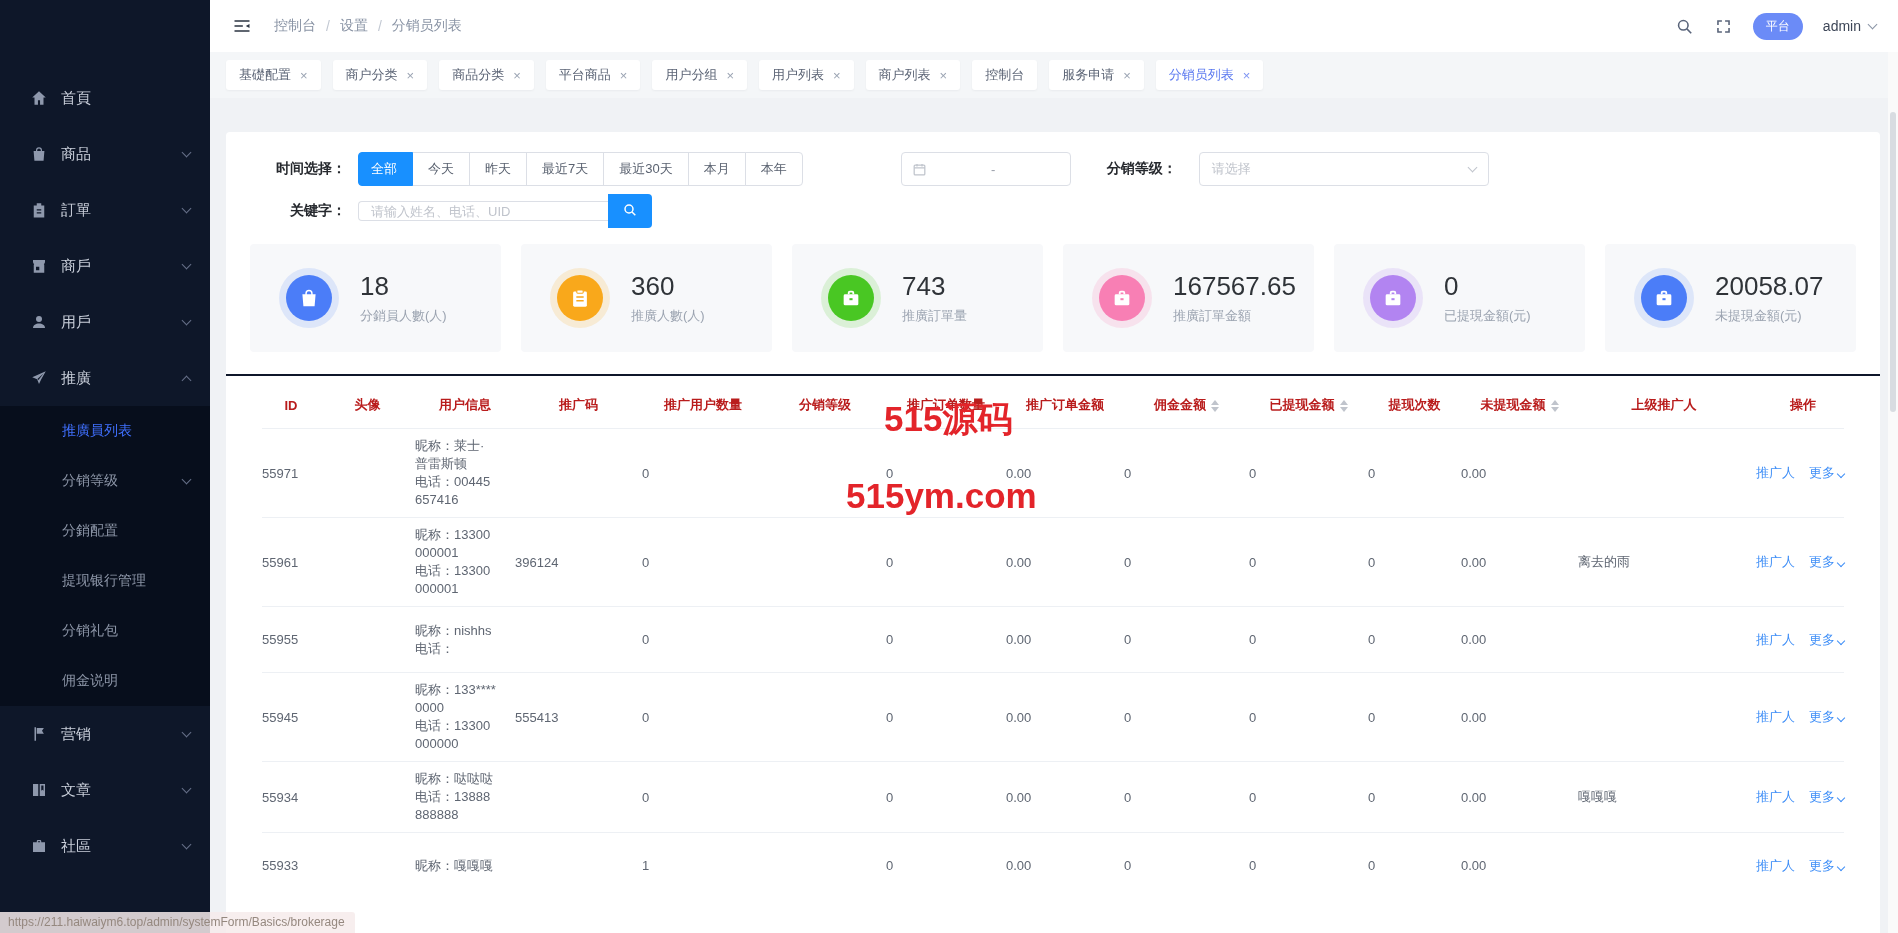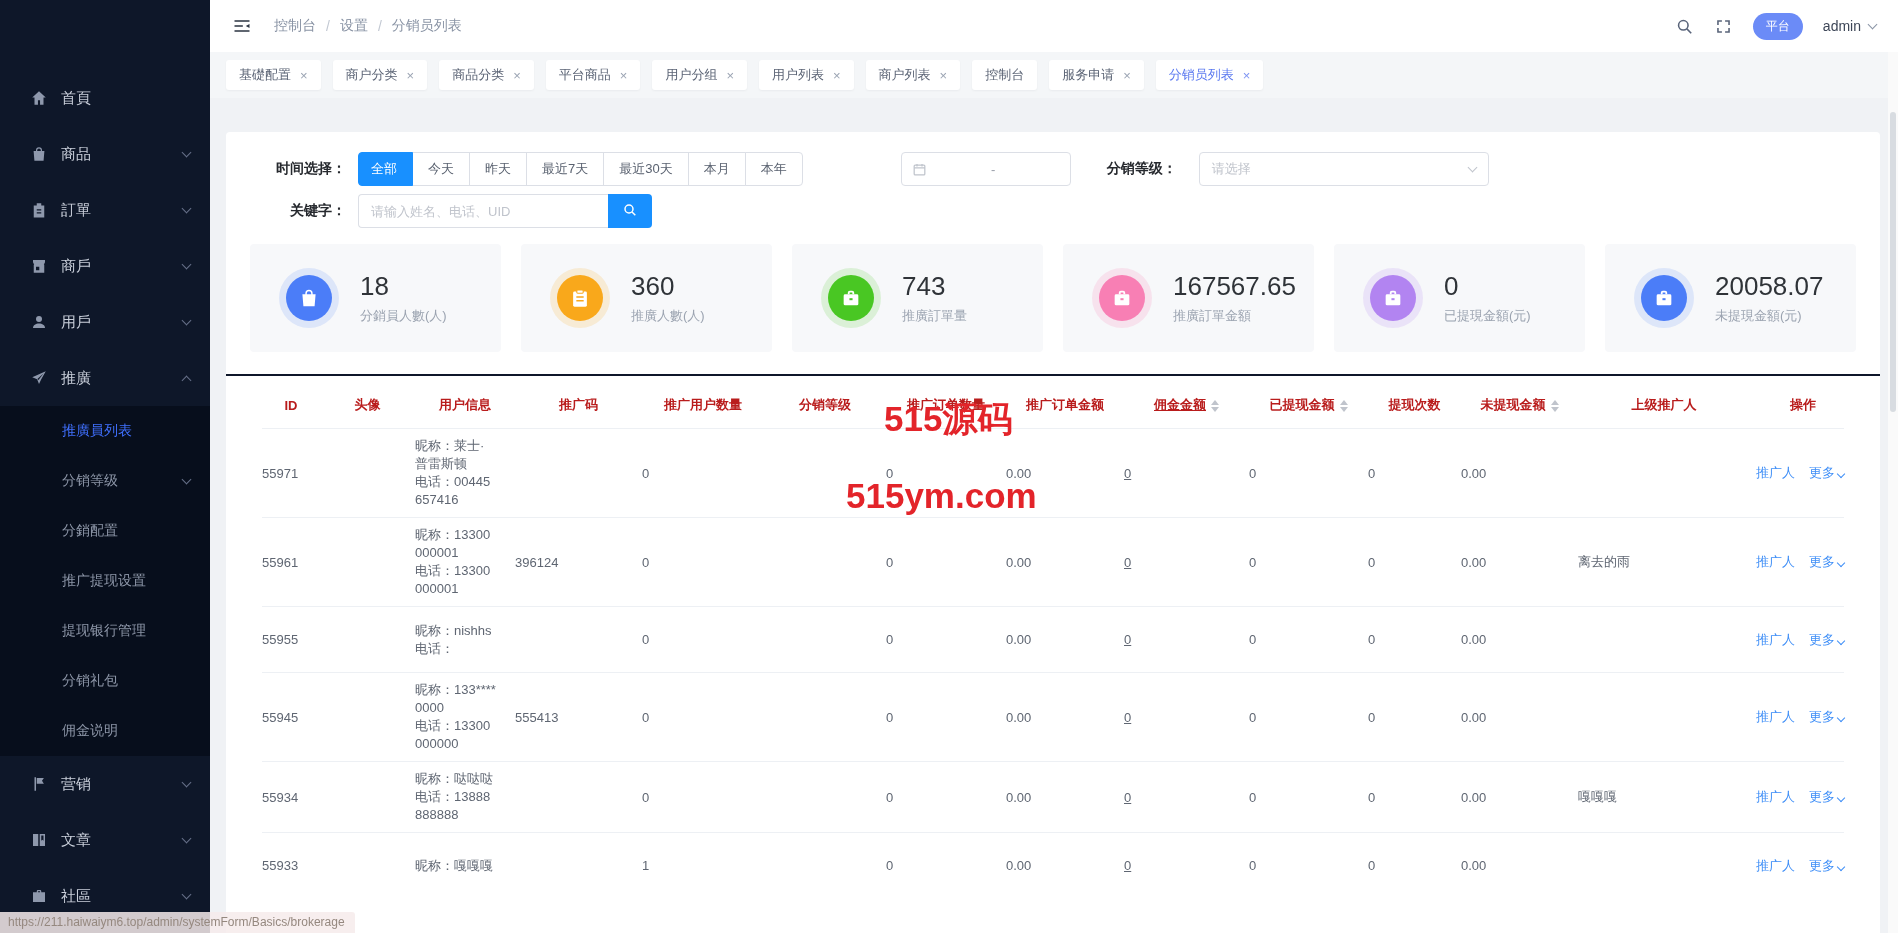--- a/index.html
+++ b/index.html
@@ -51,38 +51,38 @@
   .tbtn:first-child { border-radius:4px 0 0 4px; margin-left:0;padding-left:12px; }
   .tbtn:last-child { border-radius:0 4px 4px 0; }
   .tbtn.active { background:#1890ff; border-color:#1890ff; color:#fff; z-index:1; }
   .date-range { margin-left:98px; width:170px; height:34px; border:1px solid #dcdfe6; border-radius:4px; display:flex; align-items:center; padding:0 10px; color:#c0c4cc; cursor:text; }
   .date-range .cal { width:15px; height:15px; color:#c0c4cc; }
   .date-range .cal svg { width:15px; height:15px; display:block; }
   .date-range .dash { flex:1; text-align:center; color:#9aa0aa; }
   .lvl-label { margin-left:36px; width:auto; }
   .select-box { margin-left:10px; width:290px; height:34px; border:1px solid #dcdfe6; border-radius:4px; display:flex; align-items:center; padding:0 12px; color:#c0c4cc; font-size:13px; cursor:pointer; }
   .select-box .chev { margin-left:auto; color:#c0c4cc; }
-  .kw-input { width:250px; height:34px; border:1px solid #dcdfe6; border-right:none; border-radius:4px 0 0 4px; padding:0 12px; font-size:13px; color:#333; outline:none; font-family:inherit; }
+  .kw-input { width:250px; height:20px; border:1px solid #dcdfe6; border-right:none; border-radius:4px 0 0 4px; padding:0 12px; font-size:13px; color:#333; outline:none; font-family:inherit; }
   .kw-input::placeholder { color:#c0c4cc; }
   .search-btn { width:44px; height:34px; background:#1890ff; border:none; border-radius:0 4px 4px 0; display:flex; align-items:center; justify-content:center; cursor:pointer; }
   .search-btn svg { width:16px; height:16px; }
   
   .stats { display:flex; gap:20px; padding:16px 24px 22px 24px; border-bottom:2px solid #0f172a; }
   .stat-card { flex:1; background:#f7f8fa; border-radius:4px; height:108px; display:flex; align-items:center; padding-left:36px; gap:28px; }
   .stat-icon { width:46px; height:46px; border-radius:50%; background:var(--c); box-shadow:0 0 0 7px var(--halo); display:flex; align-items:center; justify-content:center; flex:none; }
   .stat-icon svg { width:22px; height:22px; }
   .stat-value { font-size:26px; color:#2f3338; }
   .stat-label { margin-top:5px; font-size:13px; color:#9ba3b0; }
   
   .table { padding:6px 36px 0 36px; }
   .thead { display:flex; align-items:center; height:46px; color:#b91c1c; font-size:13px; font-weight:bold;text-align:center; }
   .trow { display:flex; align-items:center; border-top:1px solid #edf0f4; padding:8px 0; min-height:66px; font-size:13px; color:#5f6672; }
   .c-id{width:58px;} .c-av{width:95px;} .c-info{width:100px;} .c-code{width:127px;}
   .c-users{width:122px;} .c-level{width:122px;} .c-orders{width:120px;} .c-oamt{width:118px;}
-  .c-comm{width:125px;text-decoration:underline;} .c-wd{width:119px;} .c-times{width:93px;} .c-unwd{width:117px;}
+  .c-comm{width:125px;} .c-wd{width:119px;} .c-times{width:93px;} .c-unwd{width:117px;}
   .c-parent{width:172px;} .c-ops{flex:1; display:flex; align-items:center; justify-content:flex-end; gap:14px;}
   .thead .c-ops { padding-right:28px; }
   .info-line { display:block; line-height:18px; word-break:break-all; }
   .avatar { width:42px; height:42px; background:#141414; position:relative; overflow:hidden; cursor:pointer; }
   .av-circle { position:absolute; inset:2px; border-radius:50%; background:#cbcbcb; overflow:hidden; }
   .av-hair { position:absolute; top:5px; left:9px; right:9px; height:15px; border-radius:50% 50% 46% 46%; background:#3b3b3b; }
   .av-face { position:absolute; top:8px; left:12px; right:12px; height:15px; border-radius:50%; background:#f2c7ad; }
   .av-body { position:absolute; bottom:-7px; left:5px; right:5px; height:19px; border-radius:50% 50% 0 0; background:#58b957; }
   .sorter { display:inline-flex; flex-direction:column; margin-left:5px; gap:2px; vertical-align:middle; cursor:pointer; }
   .s-up { width:0; height:0; border-left:4px solid transparent; border-right:4px solid transparent; border-bottom:5px solid #c0c4cc; }
@@ -168,23 +168,20 @@
   <div class="submenu">
     <div class="submenu-item active">
       <span>推廣員列表</span>
     </div>
     <div class="submenu-item">
       <span>分销等级</span>
       <span class="chev"></span>
     </div>
     <div class="submenu-item">
       <span>分銷配置</span>
-    </div>
-    <div class="submenu-item">
-      <span>推广提现设置</span>
     </div>
     <div class="submenu-item">
       <span>提现银行管理</span>
     </div>
     <div class="submenu-item">
       <span>分销礼包</span>
     </div>
     <div class="submenu-item">
       <span>佣金说明</span>
     </div>

